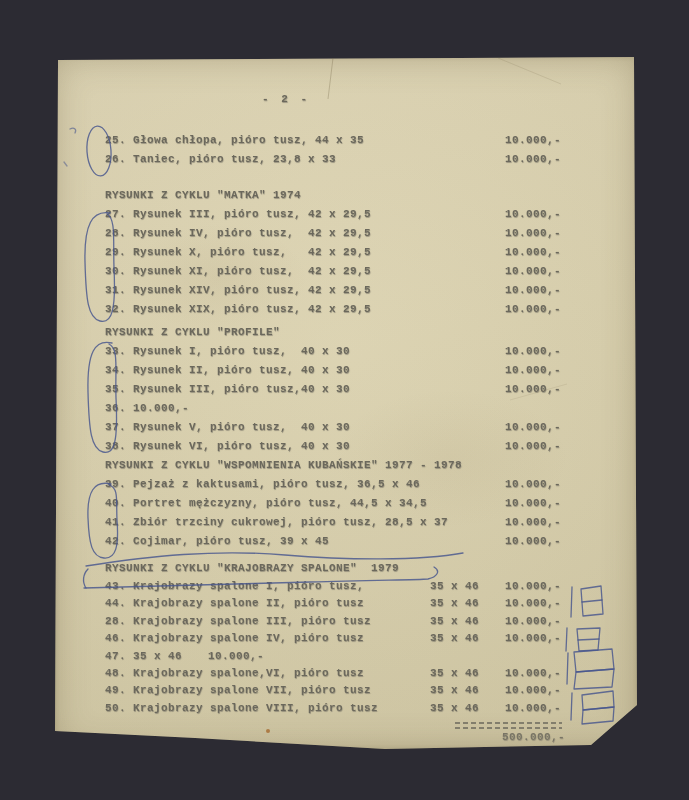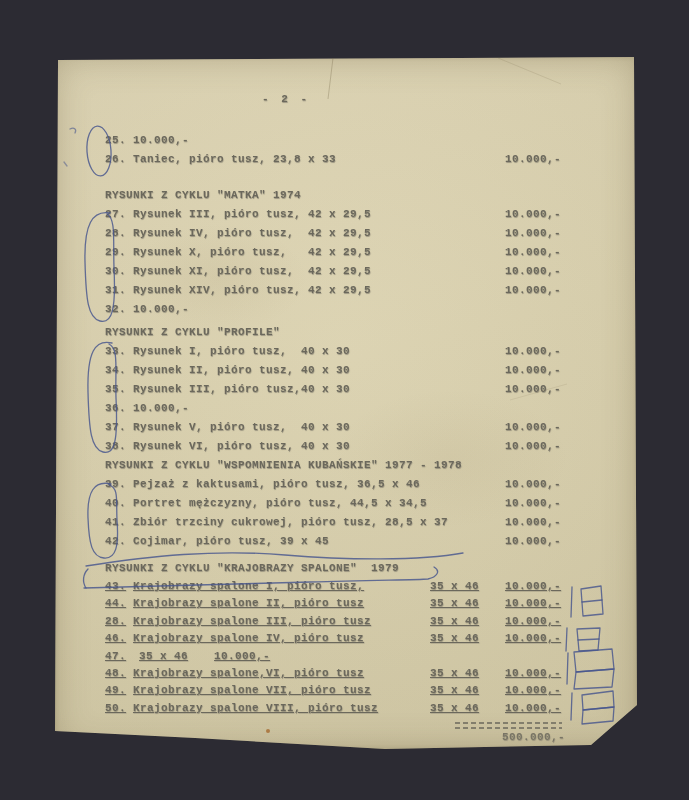--- a/index.html
+++ b/index.html
@@ -26,24 +26,24 @@
     text-shadow:0.5px 0.5px 0.7px rgba(107,104,92,0.55);
   }
   .pagenum{margin-top:33px;height:19px;line-height:19px;text-align:center;padding-right:98px;letter-spacing:3px;}
   .block-intro{margin-top:22px;}
   .row{display:flex;height:19px;line-height:19px;align-items:flex-end;}
   .sec-header{height:19px;line-height:19px;white-space:pre;}
   .sec-matka{margin-top:17px;}
   .sec-profile{margin-top:4px;}
   .sec-wspomnienia{margin-top:0px;}
   .sec-krajobrazy{margin-top:8px;}
-  .sec-krajobrazy .row{height:17.4px;line-height:17.4px;text-decoration:underline;}
+  .sec-krajobrazy .row{height:17.4px;line-height:17.4px;}
   .no{width:28px;flex:none;white-space:pre;}
   .desc{flex:1;white-space:pre;overflow:hidden;}
-  .dim{width:75px;flex:none;white-space:pre;margin-left:6px;}
+  .dim{width:75px;flex:none;white-space:pre;}
   .price{width:60px;flex:none;white-space:pre;}
   .dashline{
     margin-top:5px;margin-left:350px;width:107px;height:7px;
     background:
       repeating-linear-gradient(90deg,#6b685c 0 5px,transparent 5px 8px) 0 0/107px 2.4px no-repeat,
       repeating-linear-gradient(90deg,#6b685c 0 5px,transparent 5px 8px) 0 4.6px/107px 2.4px no-repeat;
     opacity:0.75;
   }
   .total{margin-top:1px;margin-left:395px;height:14px;line-height:14px;opacity:0.85;white-space:pre;text-align:right;}
   svg.overlay{position:absolute;inset:0;pointer-events:none;}
@@ -55,20 +55,21 @@
 
 <div class="stage">
   <div class="paper">
     <div class="content">
 
       <div class="pagenum">- 2 -</div>
 
       <div class="block-intro">
         <div class="row">
           <span class="no">25.</span>
+          <span class="desc">Głowa chłopa, pióro tusz, 44 x 35</span>
           <span class="price">10.000,-</span>
         </div>
         <div class="row">
           <span class="no">26.</span>
           <span class="desc">Taniec, pióro tusz, 23,8 x 33</span>
           <span class="price">10.000,-</span>
         </div>
       </div>
 
       <div class="sec-matka">
@@ -93,20 +94,21 @@
           <span class="desc">Rysunek XI, pióro tusz,  42 x 29,5</span>
           <span class="price">10.000,-</span>
         </div>
         <div class="row">
           <span class="no">31.</span>
           <span class="desc">Rysunek XIV, pióro tusz, 42 x 29,5</span>
           <span class="price">10.000,-</span>
         </div>
         <div class="row">
           <span class="no">32.</span>
+          <span class="desc">Rysunek XIX, pióro tusz, 42 x 29,5</span>
           <span class="price">10.000,-</span>
         </div>
       </div>
 
       <div class="sec-profile">
         <div class="sec-header">RYSUNKI Z CYKLU "PROFILE"</div>
         <div class="row">
           <span class="no">33.</span>
           <span class="desc">Rysunek I, pióro tusz,  40 x 30</span>
           <span class="price">10.000,-</span>

